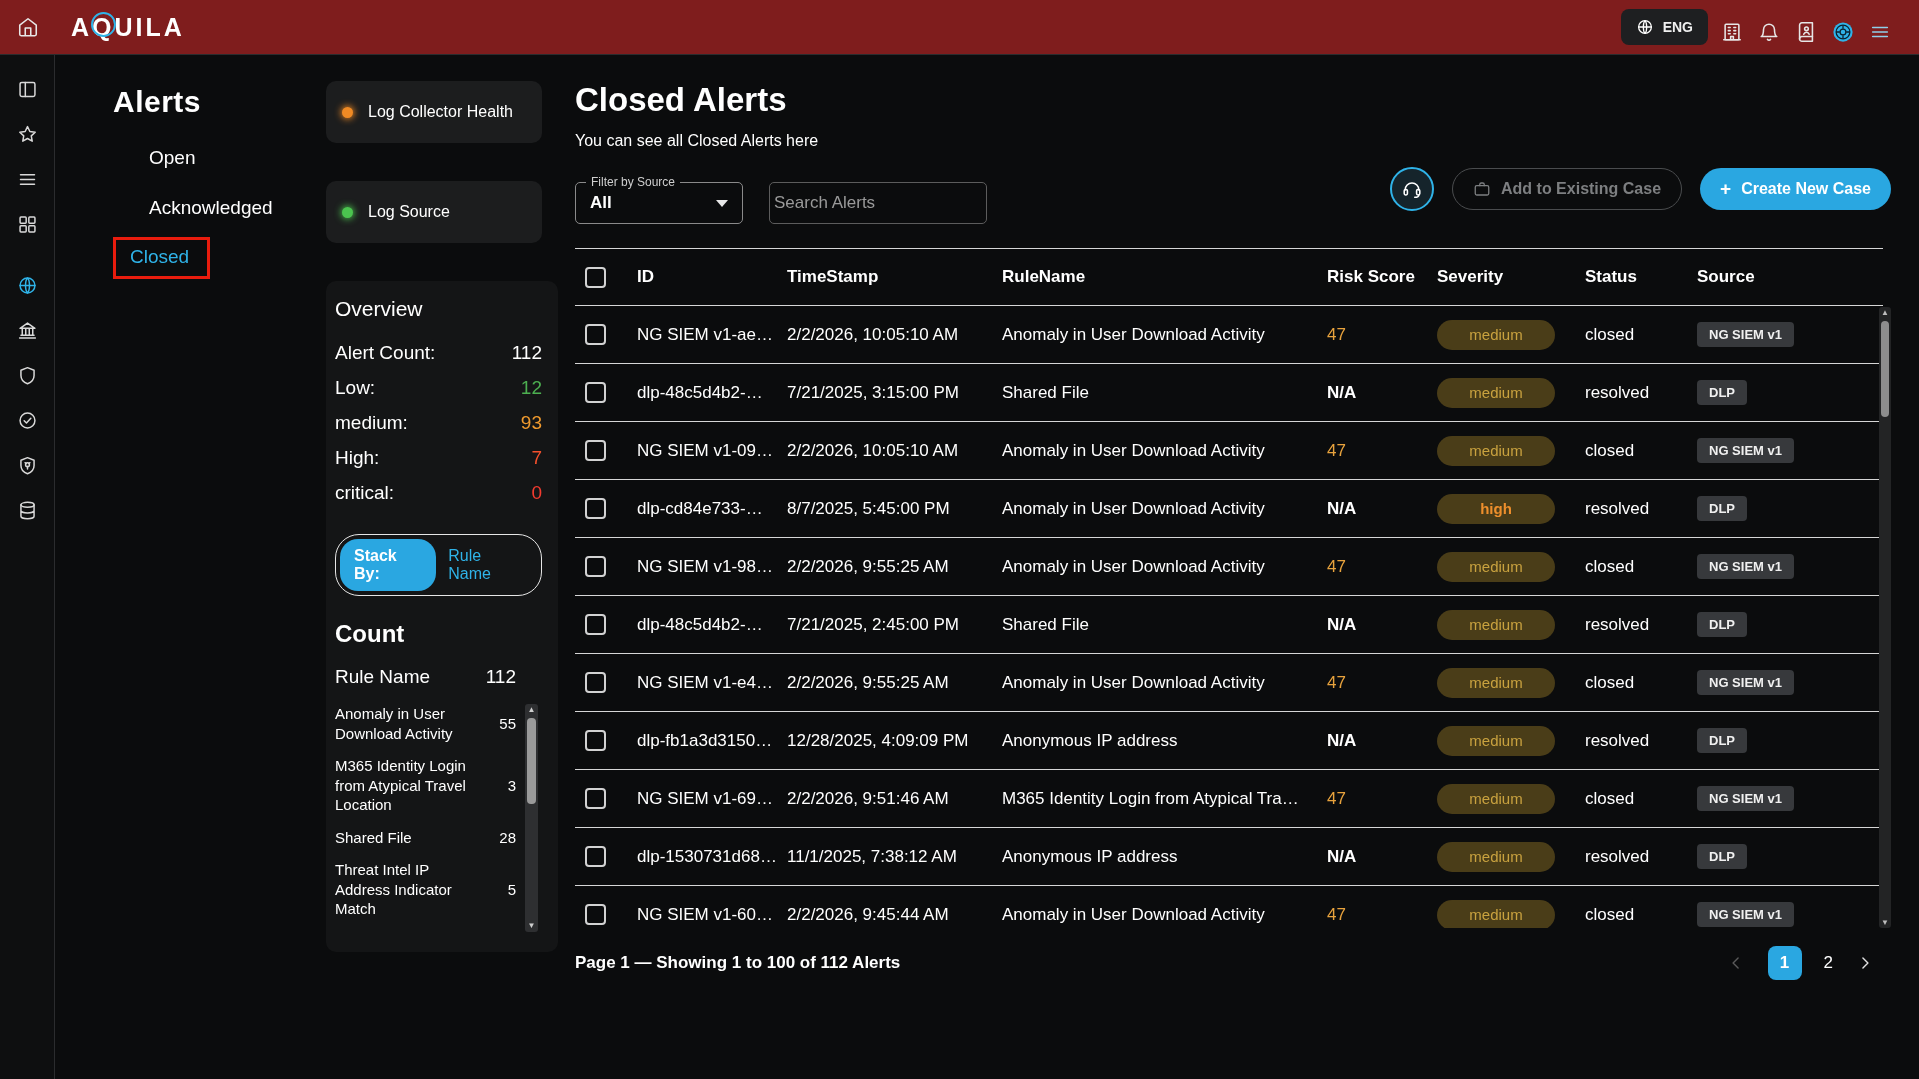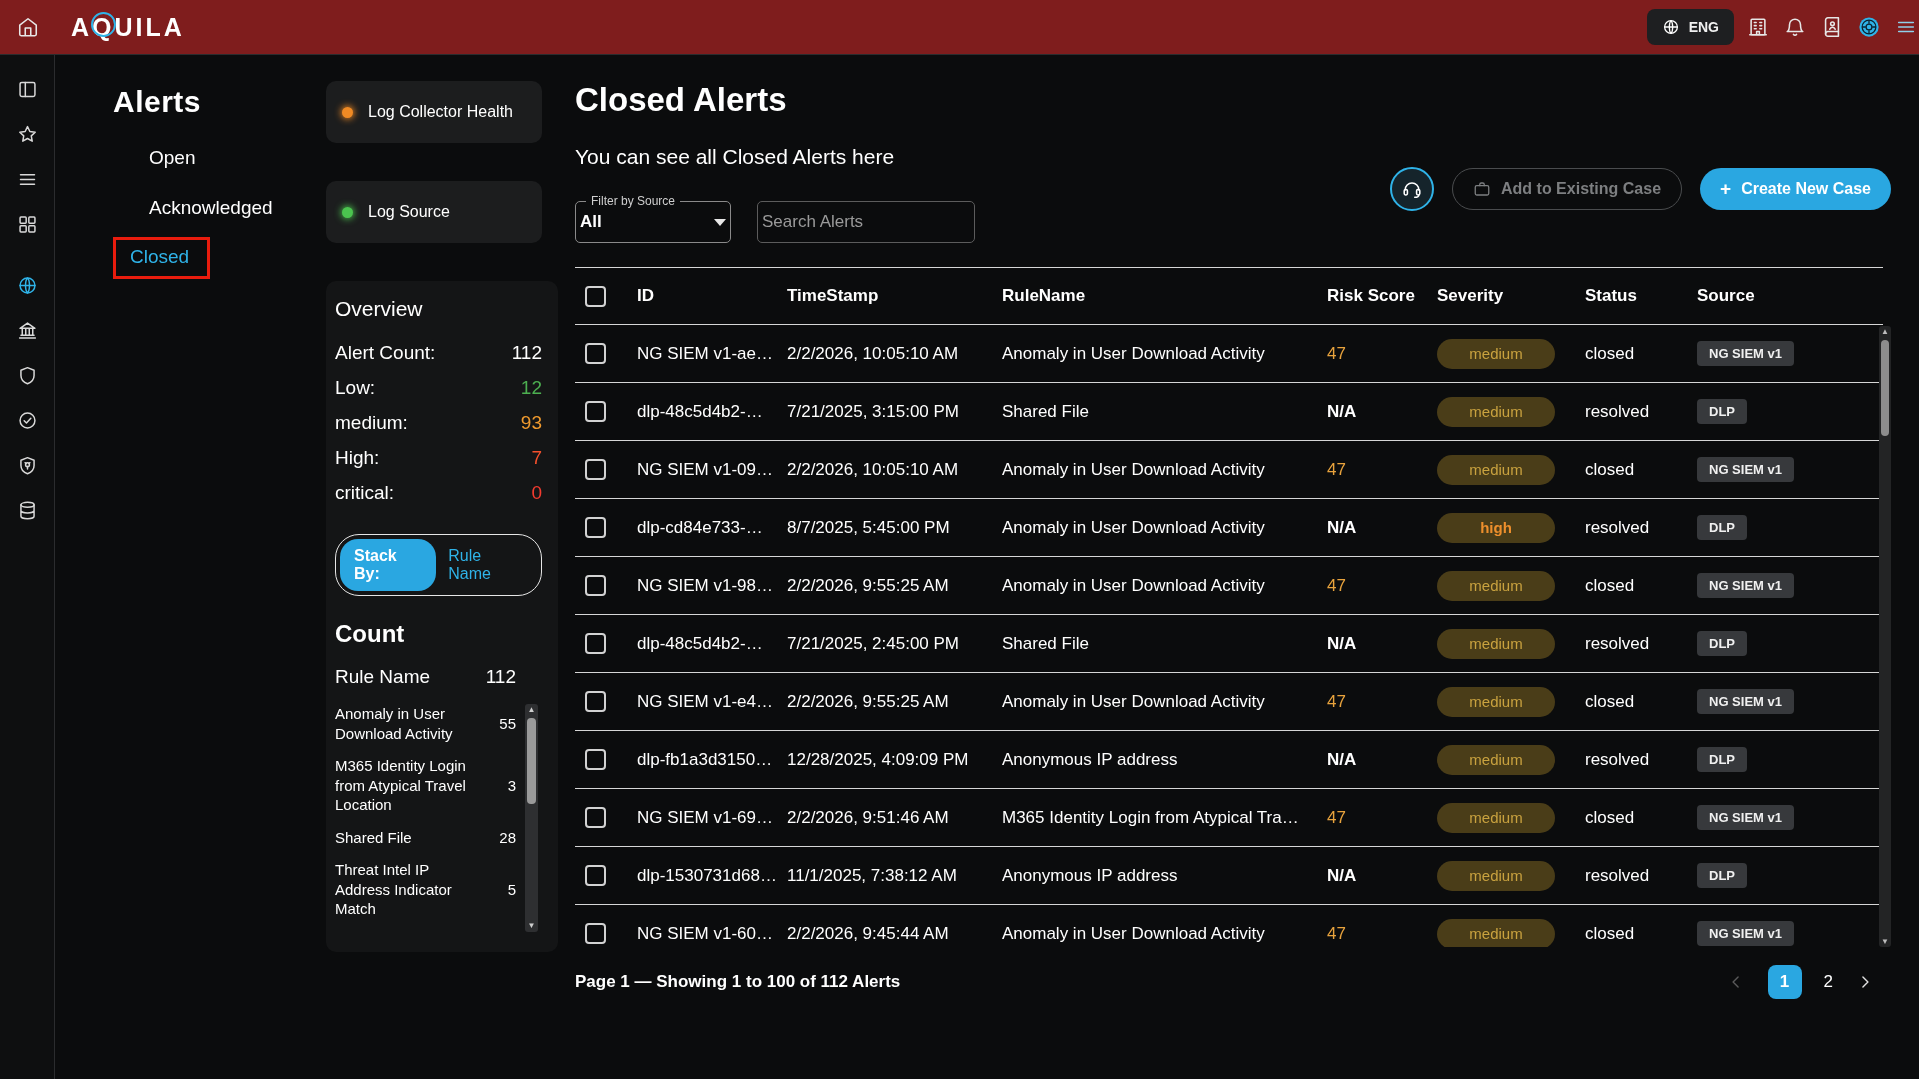--- a/index.html
+++ b/index.html
@@ -7,21 +7,21 @@
     font-family:"Liberation Sans","DejaVu Sans",sans-serif; overflow:hidden; }
   svg { display:block; }
   .ic { fill:none; stroke:currentColor; stroke-width:1.7; stroke-linecap:round; stroke-linejoin:round; }
 
   
   .topbar { height:55px; display:flex; align-items:center; background:#7f1d1d; border-bottom:1px solid #2b2c2e; }
   .home-btn { width:55px; height:55px; display:flex; align-items:center; justify-content:center; color:#e8e8e8; cursor:pointer; }
   .logo { display:flex; align-items:center; margin-left:16px; position:relative; }
   .logo-text { font-size:25px; font-weight:bold; letter-spacing:3px; color:#fff; }
   .q-ring { position:absolute; left:20px; top:-1px; width:25px; height:25px; border:2px solid #2fb3e8; border-radius:50%; pointer-events:none; }
-  .topbar-right { margin-left:auto; display:flex; align-items:center; gap:11px; }
+  .topbar-right { margin-left:auto; display:flex; align-items:flex-end; gap:11px; padding-right:26px; }
   .lang-pill { display:flex; align-items:center; gap:9px; background:#1e1f21; border-radius:8px; padding:9px 15px; cursor:pointer; }
   .lang-pill .lbl { font-size:14px; font-weight:bold; color:#f0f0f0; }
   .tb-icon { width:26px; height:26px; display:flex; align-items:center; justify-content:center; color:#e6e6e6; cursor:pointer; }
   .tb-icon svg { width:22px; height:22px; }
   .tb-icon.menu { color:#8fd0ea; }
 
   
   .app { display:flex; height:1024px; }
   .rail { width:55px; background:#0e0f10; border-right:1px solid #2b2c2e; display:flex; flex-direction:column; align-items:center; padding-top:12px; }
   .rail-icon { width:44px; height:45px; display:flex; align-items:center; justify-content:center; color:#d9d9d9; cursor:pointer; }
@@ -52,32 +52,32 @@
   .count-list { position:relative; max-height:234px; overflow:hidden; padding-right:26px; }
   .count-item { display:grid; grid-template-columns:1fr 30px; gap:6px; font-size:15px; line-height:1.3; margin-bottom:13px; cursor:pointer; }
   .count-item .val { text-align:right; align-self:center; }
   .v-scroll { position:absolute; right:4px; top:0; bottom:0; width:13px; background:#2e2f31; border-radius:3px; display:flex; flex-direction:column; align-items:center; justify-content:space-between; padding:1px 0; }
   .v-scroll .arr { font-size:8px; color:#cfcfcf; line-height:10px; }
   .v-scroll .thumb { width:9px; height:86px; background:#9a9a9a; border-radius:4px; position:absolute; top:14px; left:2px; }
 
   
   .main { flex:1; padding:26px 28px 0 0; position:relative; }
   .main-title { font-size:33px; font-weight:bold; }
-  .main-sub { font-size:21px; margin-top:26px; }
+  .main-sub { font-size:16px; margin-top:13px; }
   .actions { position:absolute; top:112px; right:28px; display:flex; align-items:center; gap:18px; }
   .agent-btn { width:44px; height:44px; border-radius:50%; border:2px solid #2fb3e8; background:#15242b; display:flex; align-items:center; justify-content:center; color:#fff; cursor:pointer; }
   .agent-btn svg { width:22px; height:22px; }
   .btn { height:42px; border-radius:21px; display:flex; align-items:center; gap:10px; padding:0 20px; font-size:16px; font-weight:bold; cursor:pointer; }
   .btn-ghost { border:1px solid #4a4c4e; color:#7d7f81; background:transparent; }
   .btn-ghost svg { width:18px; height:18px; }
   .btn-primary { background:#2aa7e1; color:#fff; border:none; }
   .btn-primary .plus { font-size:19px; font-weight:bold; }
 
   .filter-row { display:flex; align-items:center; gap:26px; margin-top:32px; }
-  .select { position:relative; width:156px; height:42px; border:1px solid #8a8a8a; border-radius:5px; display:flex; align-items:center; padding:0 4px; cursor:pointer; }
+  .select { position:relative; width:168px; height:42px; border:1px solid #8a8a8a; border-radius:5px; display:flex; align-items:center; padding:0 14px; cursor:pointer; }
   .select .flabel { position:absolute; top:-8px; left:10px; background:#0b0c0d; padding:0 5px; font-size:12px; color:#cfcfcf; }
   .select .fvalue { font-size:17px; font-weight:bold; }
   .select .chev { margin-left:auto; width:0; height:0; border-left:6px solid transparent; border-right:6px solid transparent; border-top:7px solid #e8e8e8; }
   .search { width:218px; height:42px; border:1px solid #5c5c5c; border-radius:5px; background:transparent; color:#fff; font-size:17px; padding:0 4px; font-family:inherit; outline:none; }
   .search::placeholder { color:#9a9a9a; }
 
   
   .table { margin-top:24px; position:relative; padding-right:8px; }
   .trow { display:grid; grid-template-columns:62px 150px 215px 325px 110px 148px 112px 1fr; align-items:center; height:58px; border-bottom:1px solid #d6d6d6; }
   .thead { border-top:1px solid #d6d6d6; font-weight:bold; font-size:18px; }

